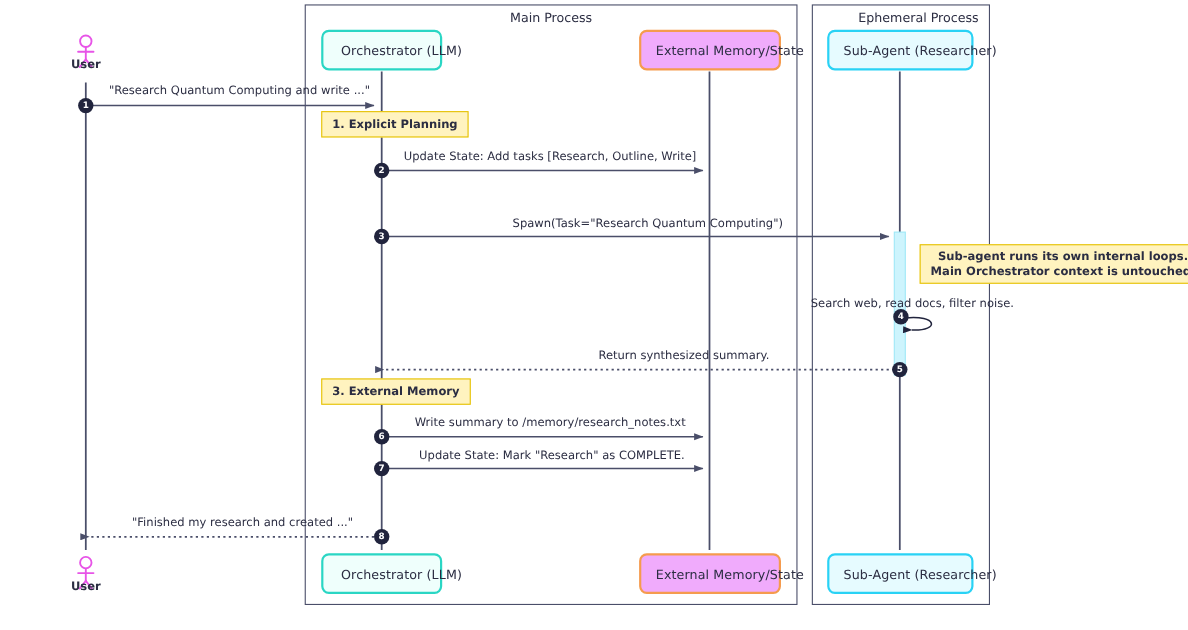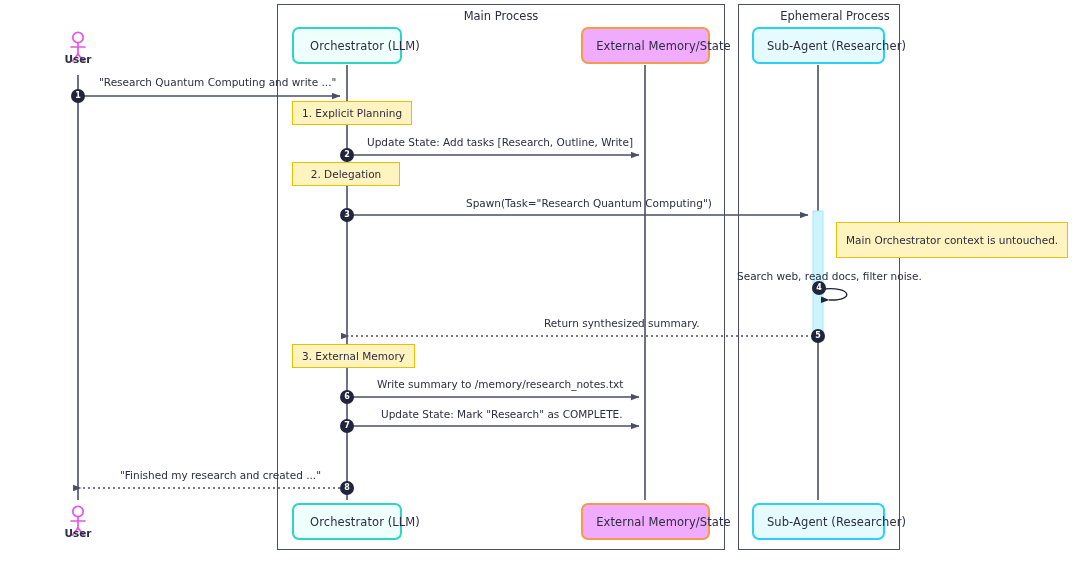--- a/index.html
+++ b/index.html
@@ -15,21 +15,21 @@
   .pbox.orange{background:#f0abfc;border-color:#f59b4e;}
   .pbox.cyan{background:#e6fbff;border-color:#29d2f5;}
 
   
   .group{position:absolute;box-sizing:border-box;border:1.6px solid #4a4e69;background:transparent;}
   .group-title{position:absolute;font-size:11.5px;color:#2b2d42;white-space:nowrap;
                text-align:center;}
 
   
   .note{position:absolute;box-sizing:border-box;background:#fff3bf;border:1.4px solid #e5c100;
-        color:#2b2d42;font-size:10.5px;font-weight:normal;display:flex;flex-direction:column;
+        color:#2b2d42;font-size:10.5px;font-weight:bold;display:flex;flex-direction:column;
         align-items:center;justify-content:center;line-height:1.35;white-space:nowrap;
         padding:3px 9px;}
 
   
   .msg{position:absolute;font-size:10.5px;color:#2b2d42;white-space:nowrap;}
 
   
   .actor-label{position:absolute;font-size:10.5px;color:#2b2d42;white-space:nowrap;
                text-align:center;font-weight:600;}
 
@@ -130,25 +130,23 @@
   <div class="seqnum" style="left:812px;top:281px;">4</div>
   <div class="seqnum" style="left:811px;top:329px;">5</div>
   <div class="seqnum" style="left:340px;top:390px;">6</div>
   <div class="seqnum" style="left:340px;top:419px;">7</div>
   <div class="seqnum" style="left:340px;top:481px;">8</div>
 
   <div class="note" style="left:292px;top:101px;height:24px;">
     <span>1. Explicit Planning</span>
   </div>
 
-  <div class="note" style="left:292px;top:162px;width:108px;height:24px;">
-    <span>2. Delegation</span>
-  </div>
 
   <div class="note" style="left:836px;top:222px;height:36px;">
+    <span>Sub-agent runs its own internal loops.</span>
     <span>Main Orchestrator context is untouched.</span>
   </div>
 
   <div class="note" style="left:292px;top:344px;height:24px;align-items:flex-end;">
     <span>3. External Memory</span>
   </div>
 
 
 </div>
 

